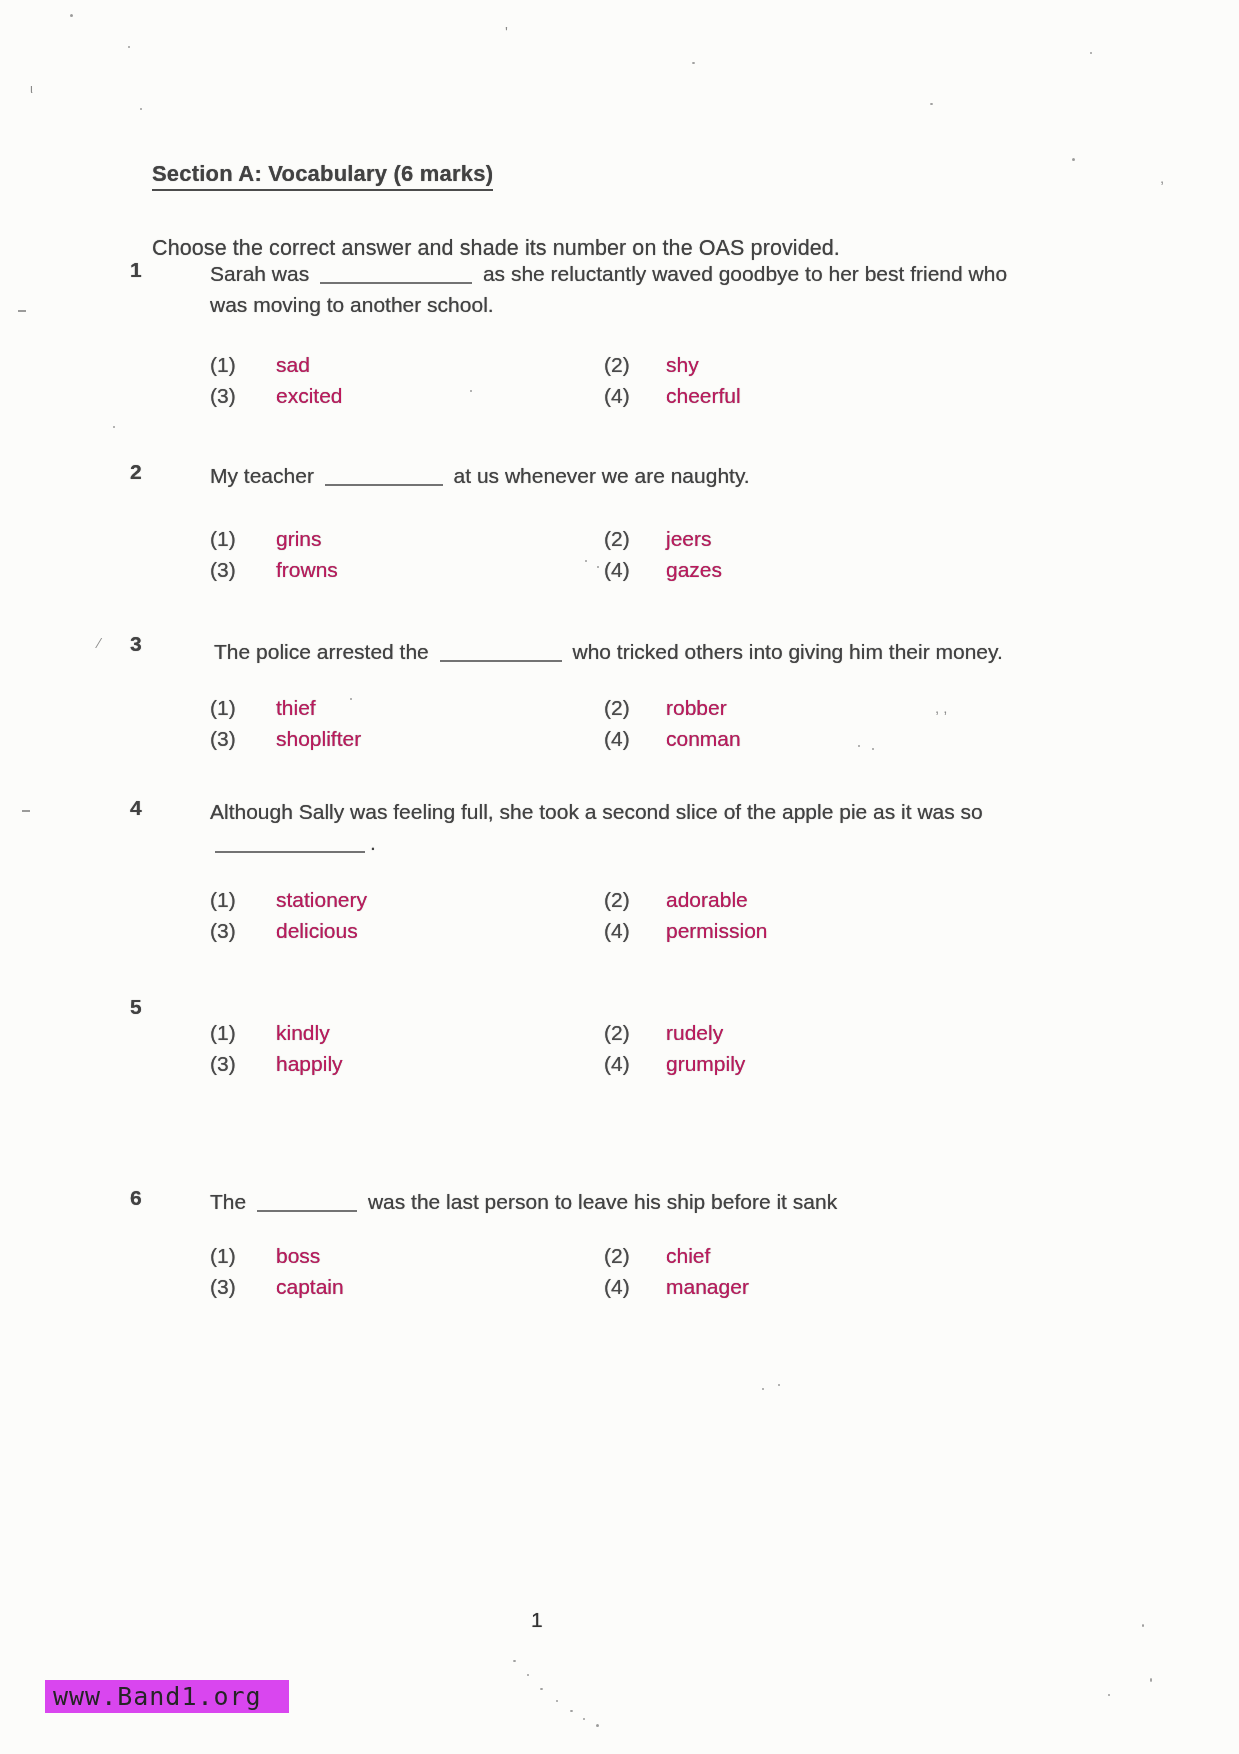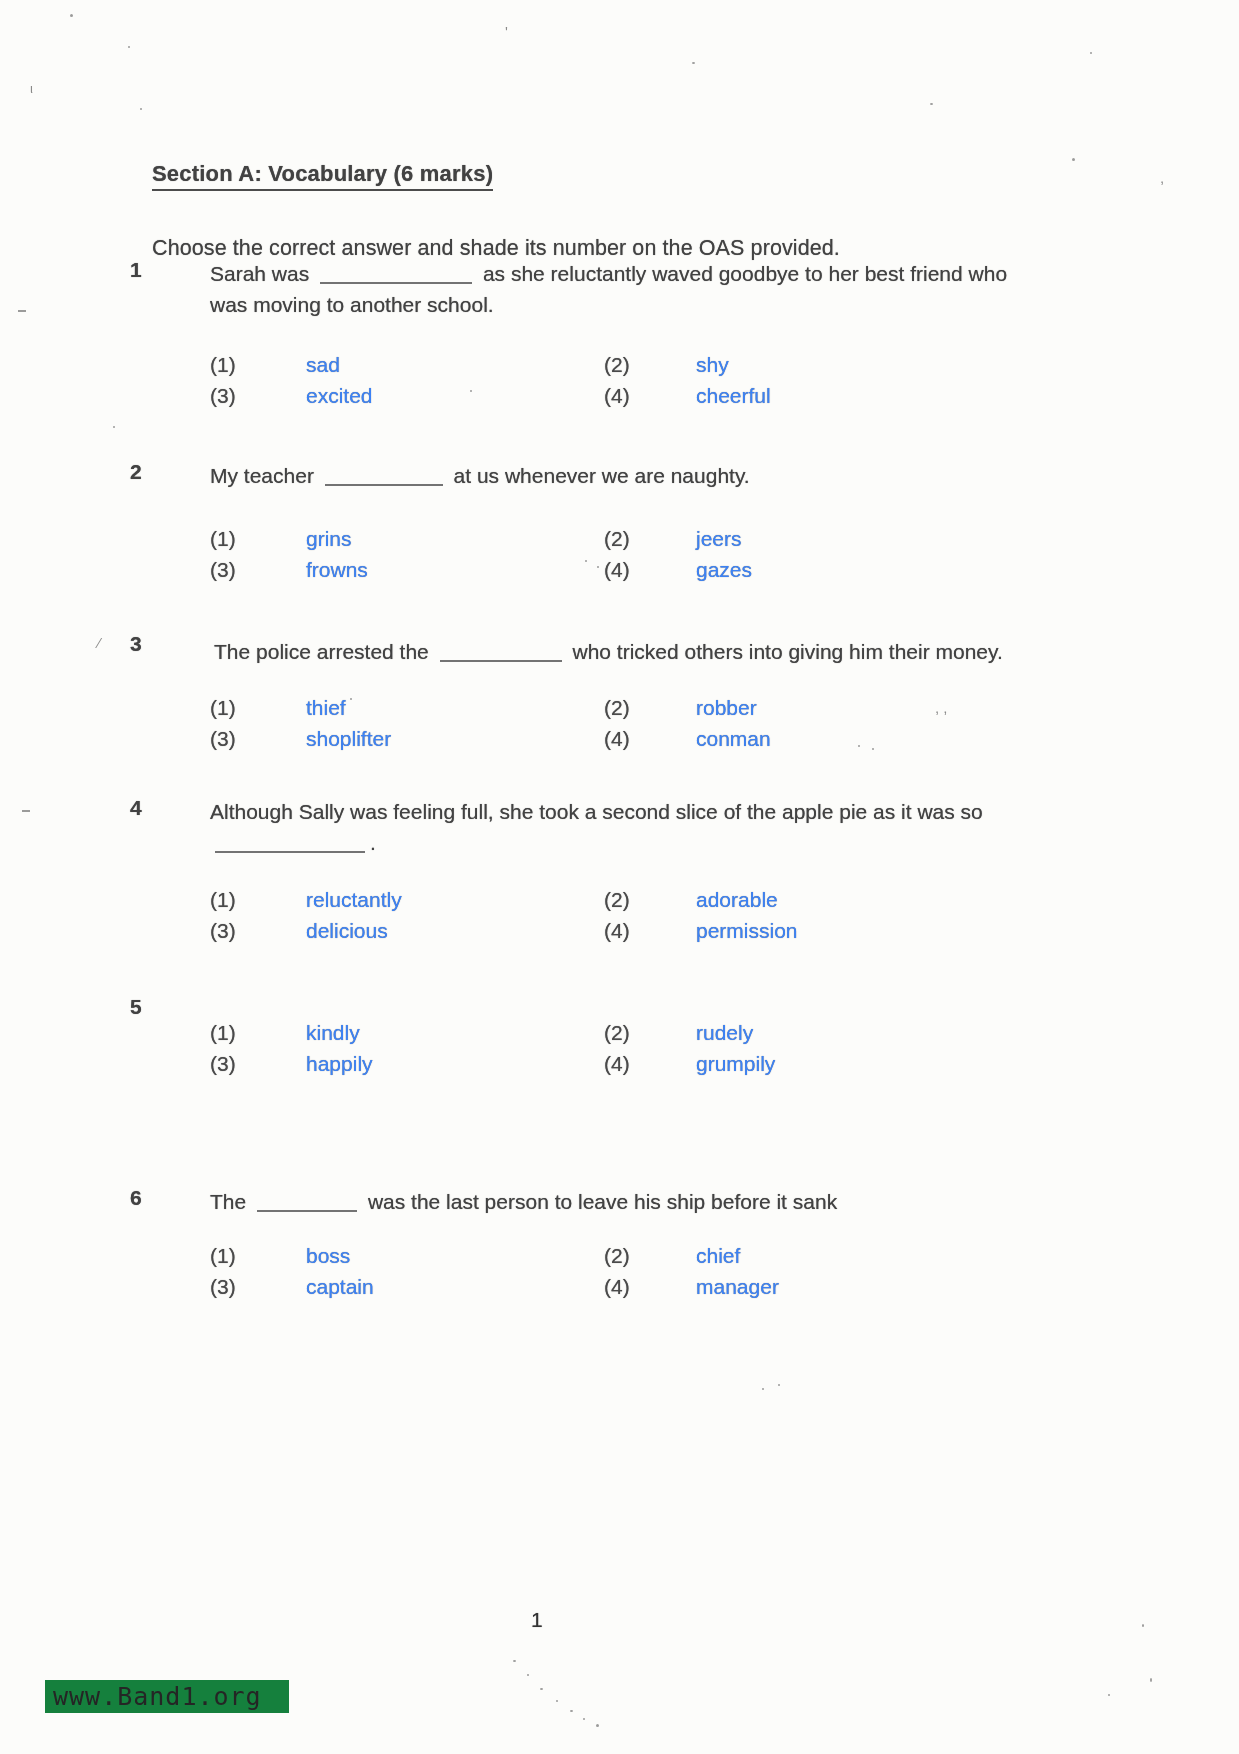--- a/index.html
+++ b/index.html
@@ -25,25 +25,25 @@
   .blank{
     display:inline-block;height:15px;margin:0 5px;
     border-bottom:2px solid rgba(90,90,90,.85);
     vertical-align:baseline;transform:translateY(3px);
   }
   .opts{
     display:grid;grid-template-columns:66px 328px 62px auto;
     row-gap:7px;font-size:21px;line-height:24px;
   }
   .onum{color:#4a4a4a;}
-  .olab{color:#3b82f6;margin-left:30px;}
+  .olab{color:#be185d;}
   .pagenum{position:absolute;left:531px;top:1608px;font-size:21px;color:#333;}
   .watermark{
     position:absolute;left:45px;top:1680px;width:236px;height:33px;
-    background:#15803d;display:flex;align-items:center;
+    background:#d946ef;display:flex;align-items:center;
     font-family:"DejaVu Sans Mono","Liberation Mono",monospace;
     font-size:25px;letter-spacing:1px;color:#252525;padding-left:8px;
   }
   .sp{position:absolute;background:#5a5a5a;border-radius:50%;opacity:.6;}
   .tsp{position:absolute;color:#5a5a5a;opacity:.7;font-size:15px;line-height:1;}
 </style>
 </head>
 <body>
 
 <div class="sheet">
@@ -109,21 +109,21 @@
       </div>
     </div>
 
     <div class="question" style="top:796px;">
       <span class="qnum">4</span>
       <div class="qbody" style="max-width:795px;">
         <p class="qtext" style="margin:0;"><span>Although Sally was feeling full, she took a second slice of the apple pie as it was so</span>
           <span class="blank" style="width:150px;"></span><span>.</span></p>
         <div class="opts" style="margin-top:30px;">
           <span class="onum">(1)</span>
-            <span class="olab">reluctantly</span>
+            <span class="olab">stationery</span>
           <span class="onum">(2)</span>
             <span class="olab">adorable</span>
           <span class="onum">(3)</span>
             <span class="olab">delicious</span>
           <span class="onum">(4)</span>
             <span class="olab">permission</span>
         </div>
       </div>
     </div>
 

